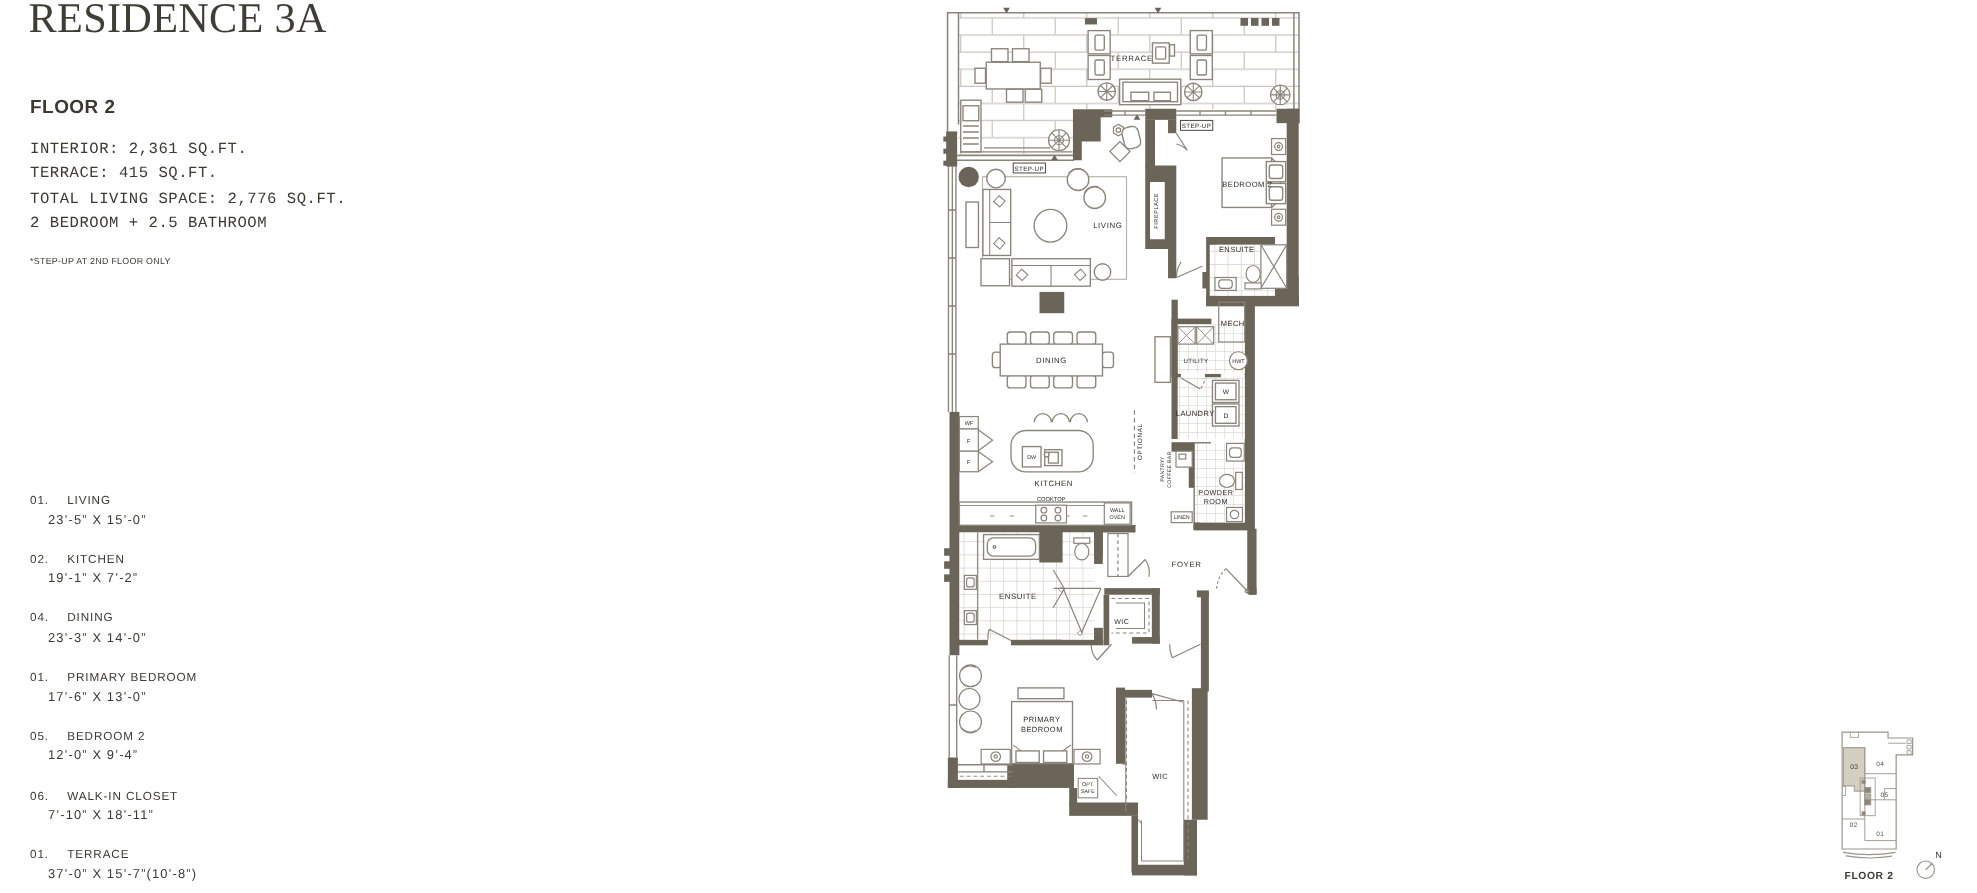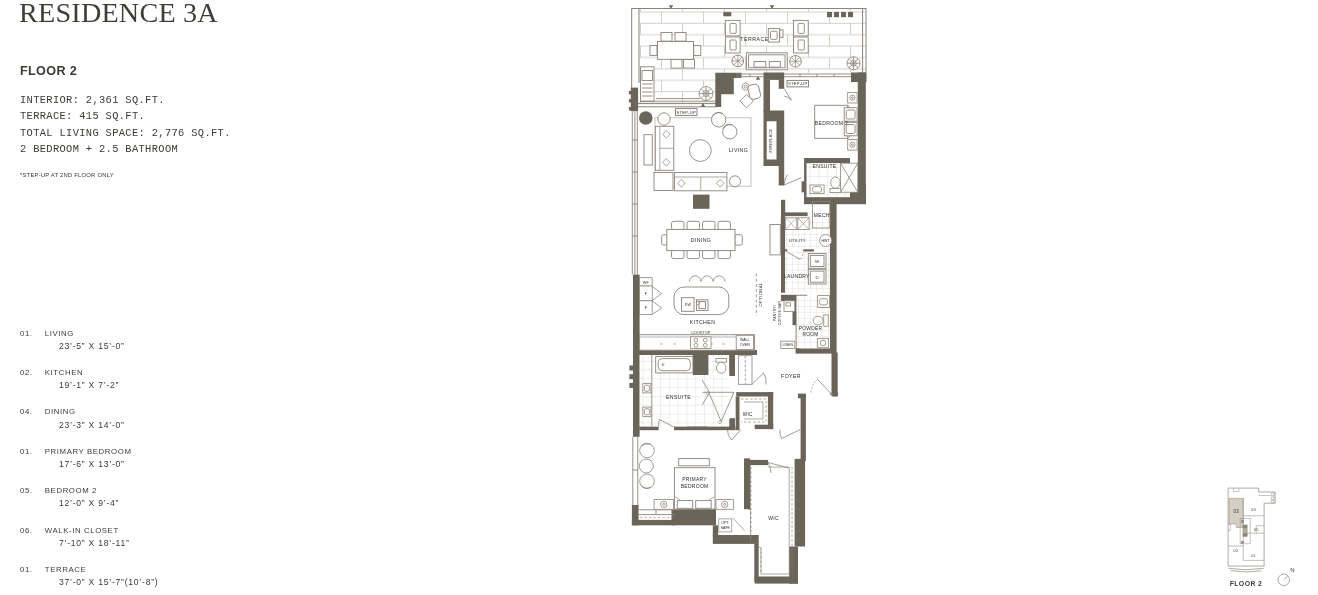--- a/index.html
+++ b/index.html
@@ -7,21 +7,21 @@
         font-family:"Liberation Sans",sans-serif;color:#3b3a33;padding-left:48px;}
   .title{position:absolute;left:19px;top:-3.2px;font-family:"Liberation Serif",serif;
          font-size:28.2px;letter-spacing:0.2px;color:#3f3e36;font-weight:400;}
   .floor{position:absolute;left:20px;top:63.6px;font-size:12.6px;font-weight:bold;letter-spacing:0.35px;}
   .info{position:absolute;left:20px;top:91.8px;font-size:10.4px;letter-spacing:0.35px;line-height:16.4px;font-weight:500;font-family:Liberation Mono, monospace;}
   .note{position:absolute;left:20px;top:172.3px;font-size:5.9px;letter-spacing:0.2px;}
   .list{position:absolute;left:20px;top:323.5px;font-size:7.8px;letter-spacing:0.6px;}
   .item{position:absolute;left:0;width:300px;}
   .num{position:absolute;left:0;top:0;}
   .nm{position:absolute;left:24.8px;top:0;}
-  .dm{position:absolute;left:39px;top:12.2px;font-size:8.6px;letter-spacing:0.75px;}
+  .dm{position:absolute;left:12px;top:12.2px;font-size:8.6px;letter-spacing:0.75px;}
 </style>
 </head>
 <body>
 <div class="page">
 
   <div class="title">RESIDENCE 3A</div>
 
   <div class="floor">FLOOR 2</div>
 
   <div class="info">INTERIOR: 2,361 SQ.FT.<br>TERRACE: 415 SQ.FT.<br>TOTAL LIVING SPACE: 2,776 SQ.FT.<br>2 BEDROOM + 2.5 BATHROOM</div>

